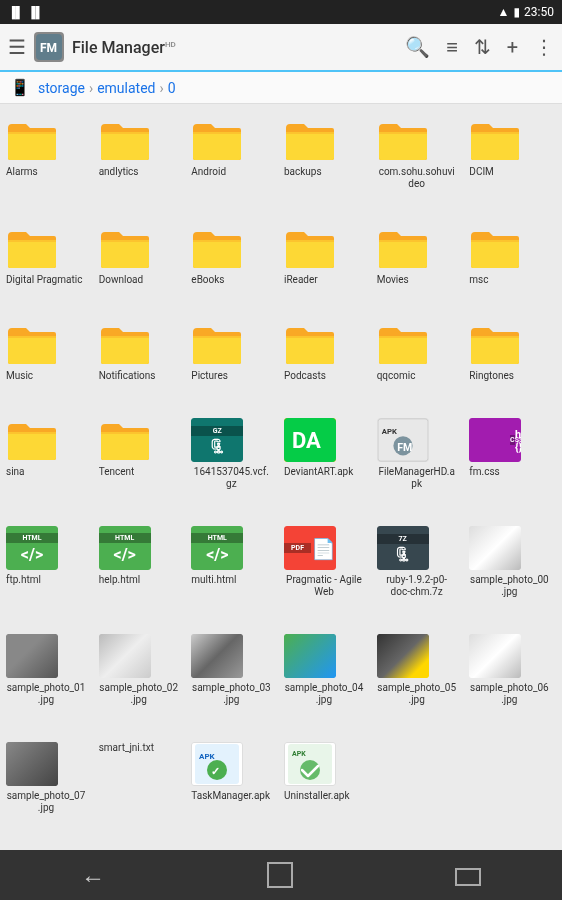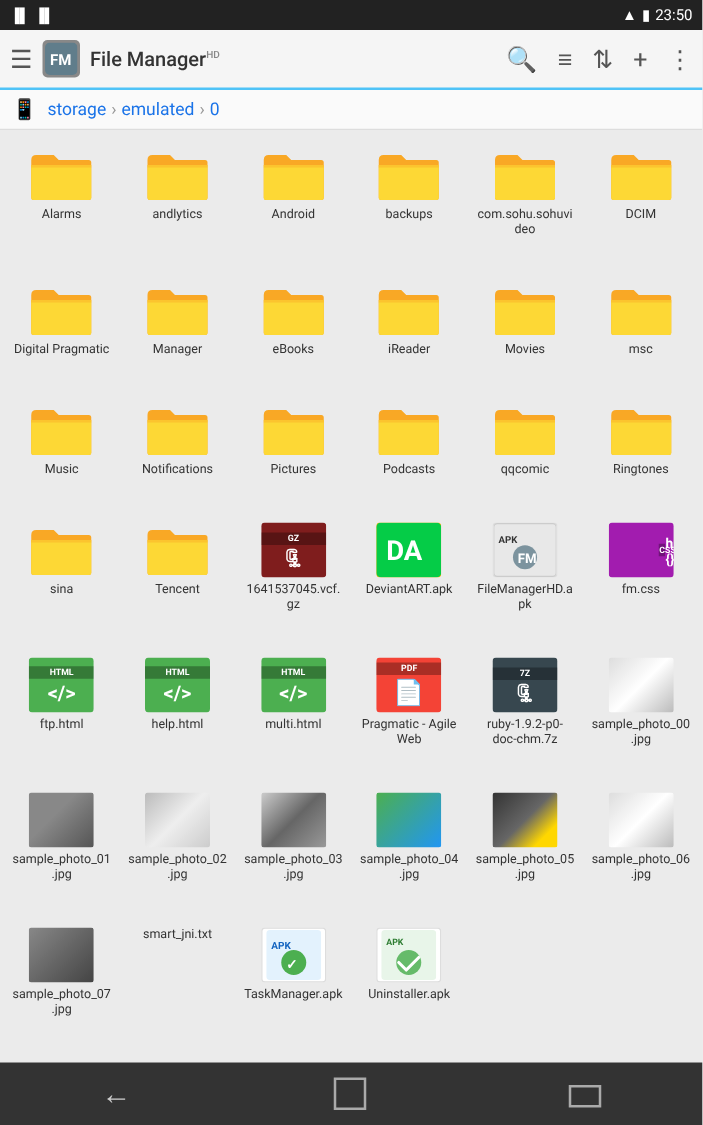--- a/index.html
+++ b/index.html
@@ -72,21 +72,21 @@
       padding: 8px 4px;
       display: grid;
       grid-template-columns: repeat(6, 1fr);
       gap: 2px;
       background: #ebebeb;
     }
 
     .file-item {
       display: flex;
       flex-direction: column;
-      align-items: center;
+      align-items: flex-start;
       padding: 6px 2px;
       cursor: pointer;
       border-radius: 4px;
       background: transparent;
     }
 
     .folder-icon {
       width: 52px;
       height: 44px;
       position: relative;
@@ -112,22 +112,22 @@
       font-size: 10px;
       color: #333;
       text-align: center;
       word-break: break-word;
       line-height: 1.2;
       max-width: 80px;
     }
     .html-icon { background: #4CAF50; border-radius: 3px; color: white; font-size: 9px; font-weight: bold; display: flex; flex-direction: column; align-items: center; justify-content: center; }
     .html-label-top { font-size: 7px; background: rgba(0,0,0,0.3); width: 100%; text-align: center; padding: 1px 0; }
     .css-icon { background: #a21caf; border-radius: 3px; color: white; font-size: 9px; font-weight: bold; display: flex; align-items: center; justify-content: center; padding-left: 47px; }
-    .pdf-icon { background: #f44336; border-radius: 3px; color: white; font-size: 9px; font-weight: bold; display: flex; flex-direction: column; align-items: center; justify-content: center; }
-    .gz-icon { background: #7f1d1d; border-radius: 3px; color: white; font-size: 9px; font-weight: bold; display: flex; flex-direction: column; align-items: center; justify-content: center; }
+    .pdf-icon { background: #f44336; border-radius: 3px; color: white; font-size: 9px; font-weight: bold; display: flex; flex-direction: row; align-items: center; justify-content: center; }
+    .gz-icon { background: #0f766e; border-radius: 3px; color: white; font-size: 9px; font-weight: bold; display: flex; flex-direction: column; align-items: center; justify-content: center; }
     .z7-icon { background: #37474F; border-radius: 3px; color: white; font-size: 9px; font-weight: bold; display: flex; flex-direction: column; align-items: center; justify-content: center; }
     .jpg-placeholder { background: #ccc; border-radius: 2px; overflow: hidden; position: relative; }
     .txt-icon { background: #fff; border: 1px solid #ccc; border-radius: 3px; display: flex; flex-direction: column; align-items: center; justify-content: flex-start; padding: 3px; }
 
     
     .bottom-nav {
       background: #333;
       height: 50px;
       display: flex;
       justify-content: space-around;
@@ -265,21 +265,21 @@
     <path d="M2,14 L50,14 L50,16 L2,16 Z" fill="#F9A825" opacity="0.4"></path>
   </svg></div>
     <span class="file-label">Digital Pragmatic</span>
   </div>
     <div class="file-item">
     <div class="folder-icon"><svg viewBox="0 0 52 44" xmlns="http://www.w3.org/2000/svg">
     <path d="M2,10 Q2,6 6,6 L20,6 L24,10 L48,10 Q50,10 50,12 L50,40 Q50,42 48,42 L4,42 Q2,42 2,40 Z" fill="#F9A825"></path>
     <path d="M2,14 L50,14 L50,40 Q50,42 48,42 L4,42 Q2,42 2,40 Z" fill="#FDD835"></path>
     <path d="M2,14 L50,14 L50,16 L2,16 Z" fill="#F9A825" opacity="0.4"></path>
   </svg></div>
-    <span class="file-label">Manager</span>
+    <span class="file-label">Download</span>
   </div>
     <div class="file-item">
     <div class="folder-icon"><svg viewBox="0 0 52 44" xmlns="http://www.w3.org/2000/svg">
     <path d="M2,10 Q2,6 6,6 L20,6 L24,10 L48,10 Q50,10 50,12 L50,40 Q50,42 48,42 L4,42 Q2,42 2,40 Z" fill="#F9A825"></path>
     <path d="M2,14 L50,14 L50,40 Q50,42 48,42 L4,42 Q2,42 2,40 Z" fill="#FDD835"></path>
     <path d="M2,14 L50,14 L50,16 L2,16 Z" fill="#F9A825" opacity="0.4"></path>
   </svg></div>
     <span class="file-label">eBooks</span>
   </div>
     <div class="file-item">

